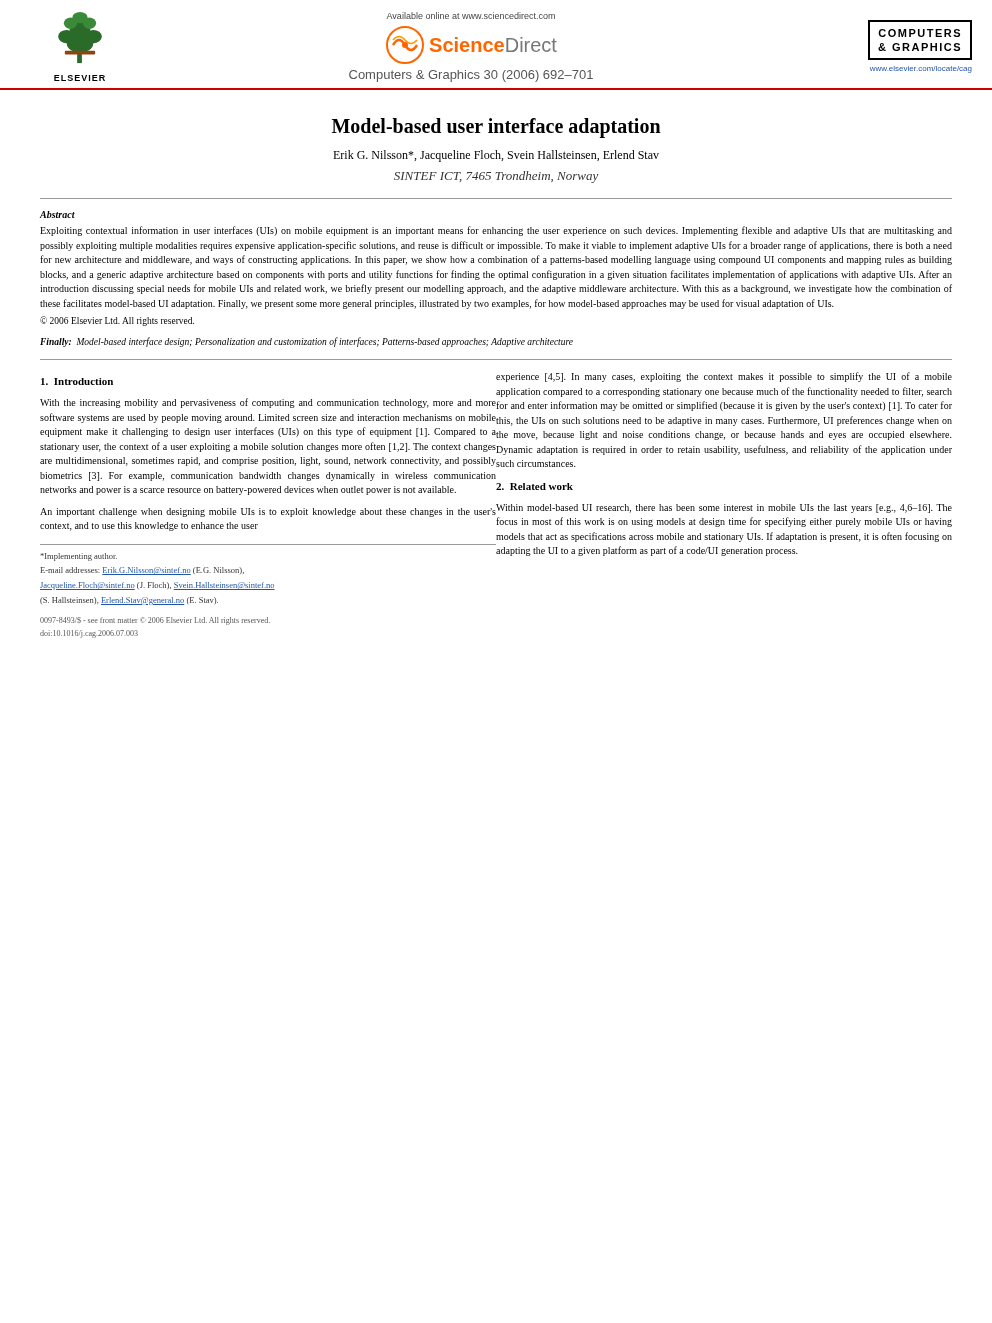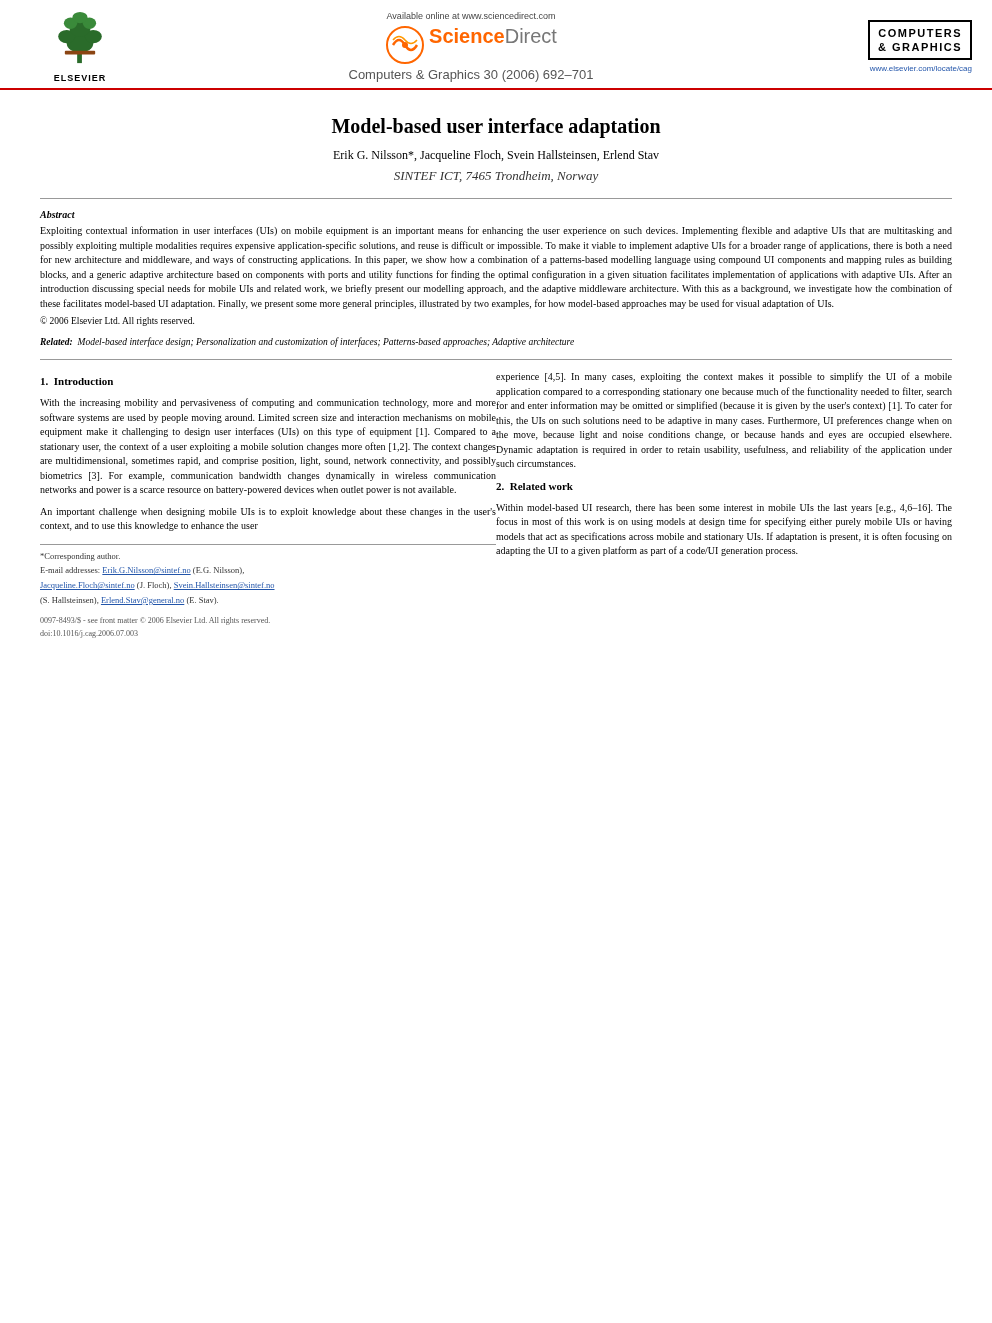--- a/index.html
+++ b/index.html
@@ -184,20 +184,21 @@
     .bottom-info {
       margin-top: 8px;
       font-size: 8px;
       color: #555;
       line-height: 1.6;
     }
 
     
     .sd-logo-container {
       display: inline-flex;
+      align-items: center;
       gap: 4px;
     }
   </style>
 </head>
 <body>
 
 <div class="header">
 
   <div class="header-left">
     <div class="elsevier-logo">
@@ -254,39 +255,39 @@
   <hr class="divider">
 
   <div class="abstract-section">
     <div class="abstract-label">Abstract</div>
     <div class="abstract-text">Exploiting contextual information in user interfaces (UIs) on mobile equipment is an important means for enhancing the user experience on such devices. Implementing flexible and adaptive UIs that are multitasking and possibly exploiting multiple modalities requires expensive application-specific solutions, and reuse is difficult or impossible. To make it viable to implement adaptive UIs for a broader range of applications, there is both a need for new architecture and middleware, and ways of constructing applications. In this paper, we show how a combination of a patterns-based modelling language using compound UI components and mapping rules as building blocks, and a generic adaptive architecture based on components with ports and utility functions for finding the optimal configuration in a given situation facilitates implementation of applications with adaptive UIs. After an introduction discussing special needs for mobile UIs and related work, we briefly present our modelling approach, and the adaptive middleware architecture. With this as a background, we investigate how the combination of these facilitates model-based UI adaptation. Finally, we present some more general principles, illustrated by two examples, for how model-based approaches may be used for visual adaptation of UIs.</div>
     <div class="copyright">© 2006 Elsevier Ltd. All rights reserved.</div>
   </div>
 
   <div class="keywords-section">
     <span class="keywords-text">
-      <span class="keywords-label">Related:</span>
+      <span class="keywords-label">Finally:</span>
       &nbsp;<span>Model-based interface design; Personalization and customization of interfaces; Patterns-based approaches; Adaptive architecture</span>
     </span>
   </div>
 
   <hr class="divider">
 
   <div class="two-col">
 
     <div class="col-left">
       <div class="section-heading">
         <span>1.</span>
         &nbsp;<span>Introduction</span>
       </div>
       <div class="paragraph">With the increasing mobility and pervasiveness of computing and communication technology, more and more software systems are used by people moving around. Limited screen size and interaction mechanisms on mobile equipment make it challenging to design user interfaces (UIs) on this type of equipment [1]. Compared to a stationary user, the context of a user exploiting a mobile solution changes more often [1,2]. The context changes are multidimensional, sometimes rapid, and comprise position, light, sound, network connectivity, and possibly biometrics [3]. For example, communication bandwidth changes dynamically in wireless communication networks and power is a scarce resource on battery-powered devices when outlet power is not available.</div>
       <div class="paragraph">An important challenge when designing mobile UIs is to exploit knowledge about these changes in the user's context, and to use this knowledge to enhance the user</div>
 
       <div class="footnotes">
-        <div class="footnote-line">*Corresponding author.</div>
+        <div class="footnote-line">*Implementing author.</div>
         <div class="footnote-line">
           <span>E-mail addresses: </span>
           <span class="footnote-link">Erik.G.Nilsson@sintef.no</span>
           <span> (E.G. Nilsson),</span>
         </div>
         <div class="footnote-line">
           <span class="footnote-link">Jacqueline.Floch@sintef.no</span>
           <span> (J. Floch), </span>
           <span class="footnote-link">Svein.Hallsteinsen@sintef.no</span>
         </div>

